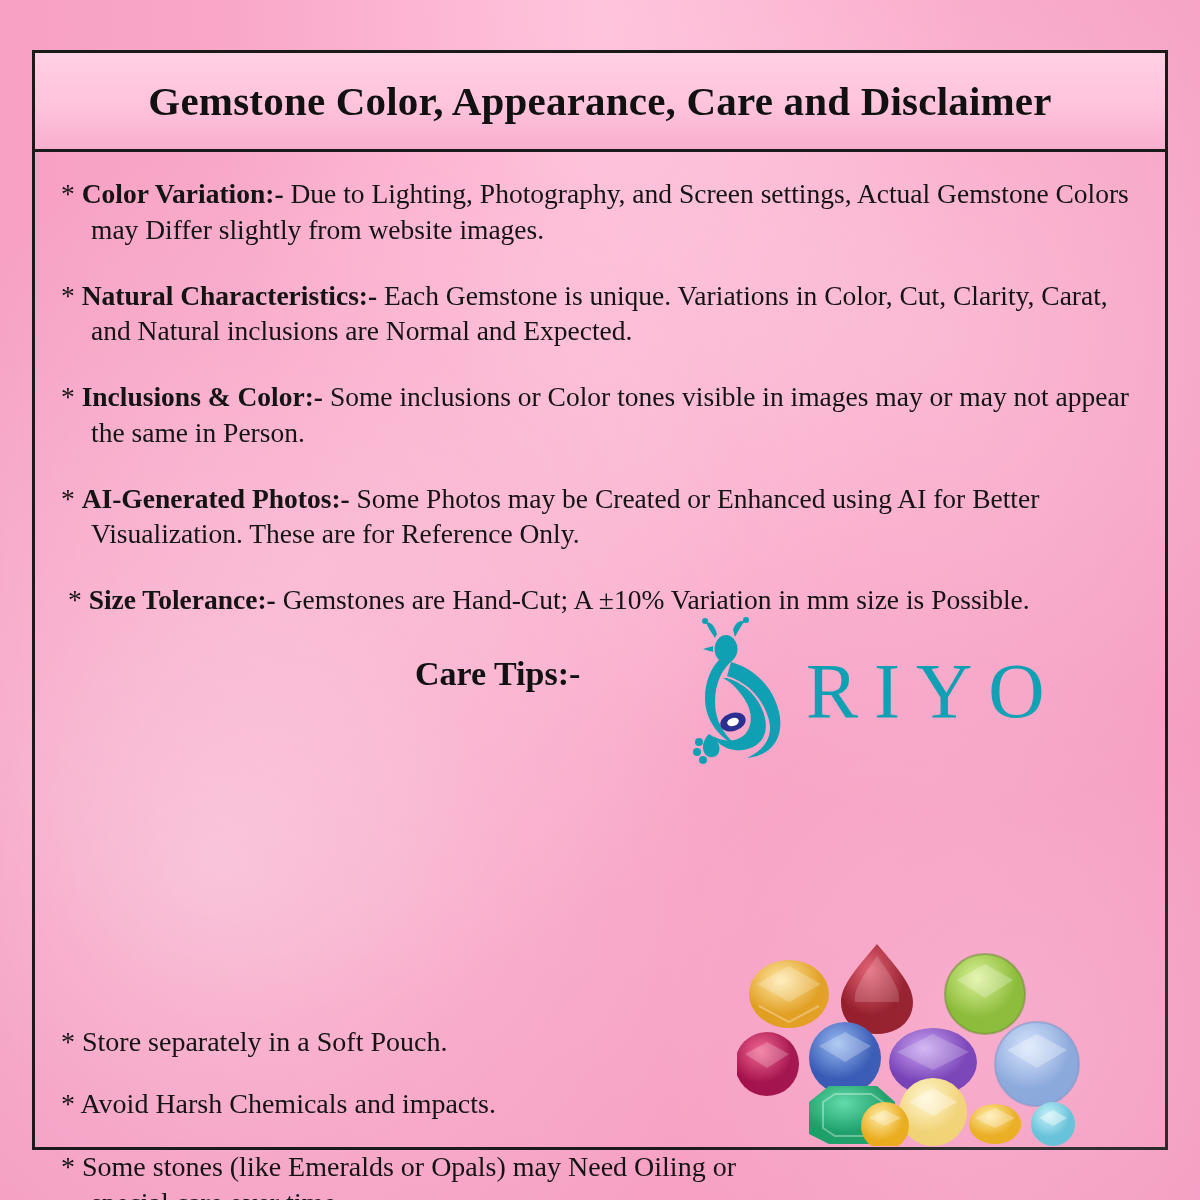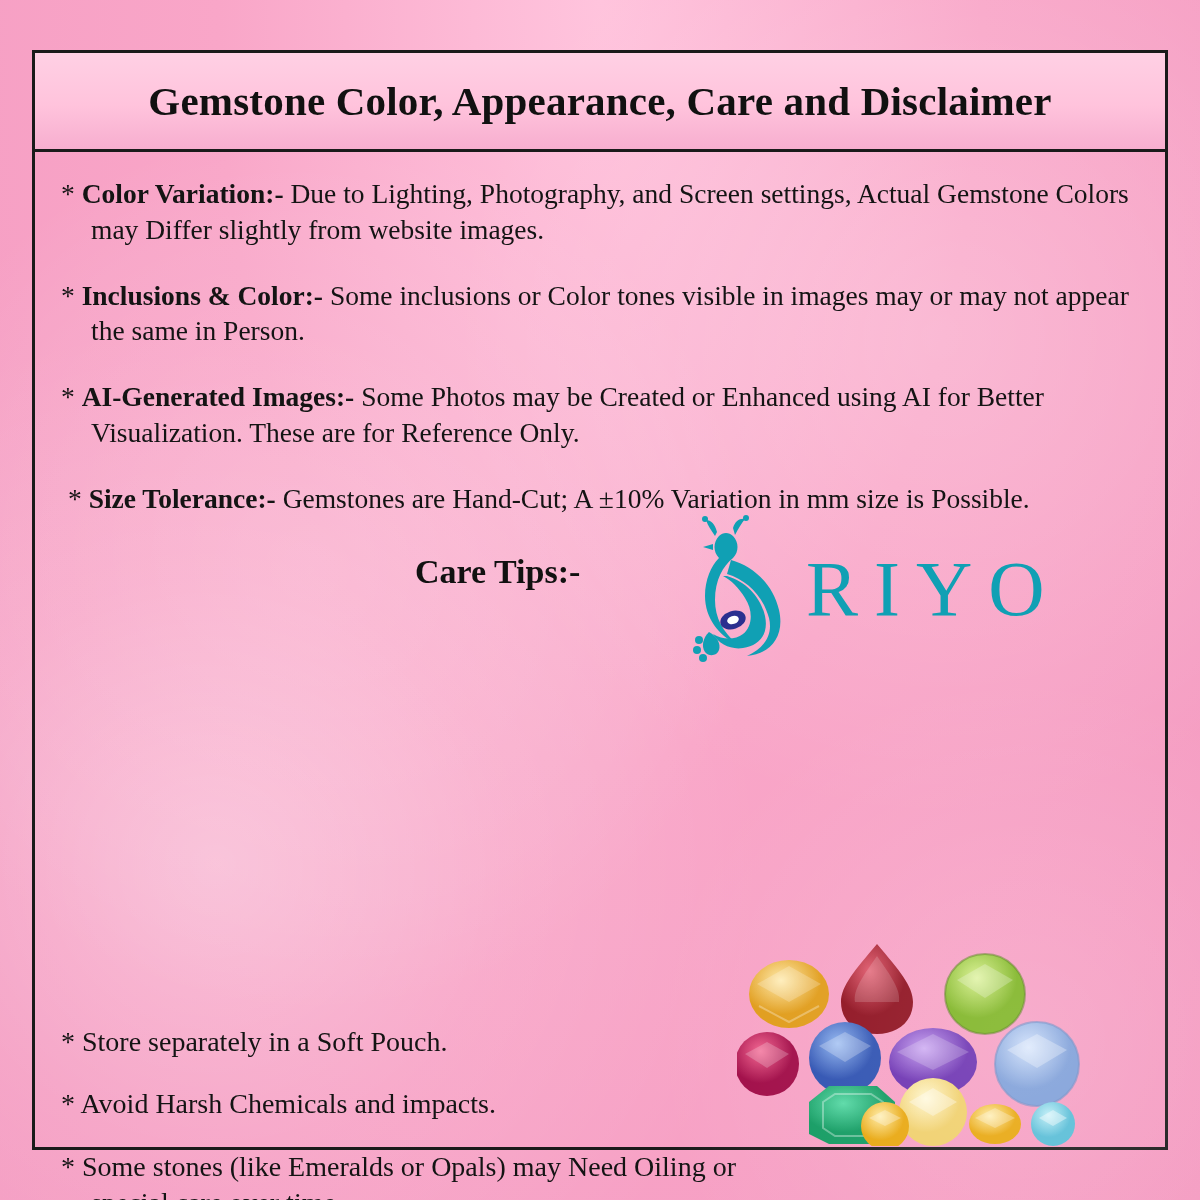--- a/index.html
+++ b/index.html
@@ -185,32 +185,38 @@
 
     <div class="body-area">
 
       <p class="bullet">
         <span class="txtwrap">
           <span class="star">*</span>
           <span class="lead">Color Variation:-</span><span> Due to Lighting, Photography, and Screen settings, Actual Gemstone Colors may Differ slightly from website images.</span>
         </span>
       </p>
 
+      <p class="bullet">
+        <span class="txtwrap">
+          <span class="star">*</span>
+          <span class="lead">Natural Characteristics:-</span><span> Each Gemstone is unique. Variations in Color, Cut, Clarity, Carat, and Natural inclusions are Normal and Expected.</span>
+        </span>
+      </p>
 
       <p class="bullet">
         <span class="txtwrap">
           <span class="star">*</span>
           <span class="lead">Inclusions &amp; Color:-</span><span> Some inclusions or Color tones visible in images may or may not appear the same in Person.</span>
         </span>
       </p>
 
       <p class="bullet">
         <span class="txtwrap">
           <span class="star">*</span>
-          <span class="lead">AI-Generated Images:-</span><span> Some Photos may be Created or Enhanced using AI for Better Visualization. These are for Reference Only.</span>
+          <span class="lead">AI-Generated Photos:-</span><span> Some Photos may be Created or Enhanced using AI for Better Visualization. These are for Reference Only.</span>
         </span>
       </p>
 
       <p class="bullet tight">
         <span class="txtwrap">
           <span class="star">*</span>
           <span class="lead">Size Tolerance:-</span><span> Gemstones are Hand-Cut; A ±10% Variation in mm size is Possible.</span>
         </span>
       </p>
 

